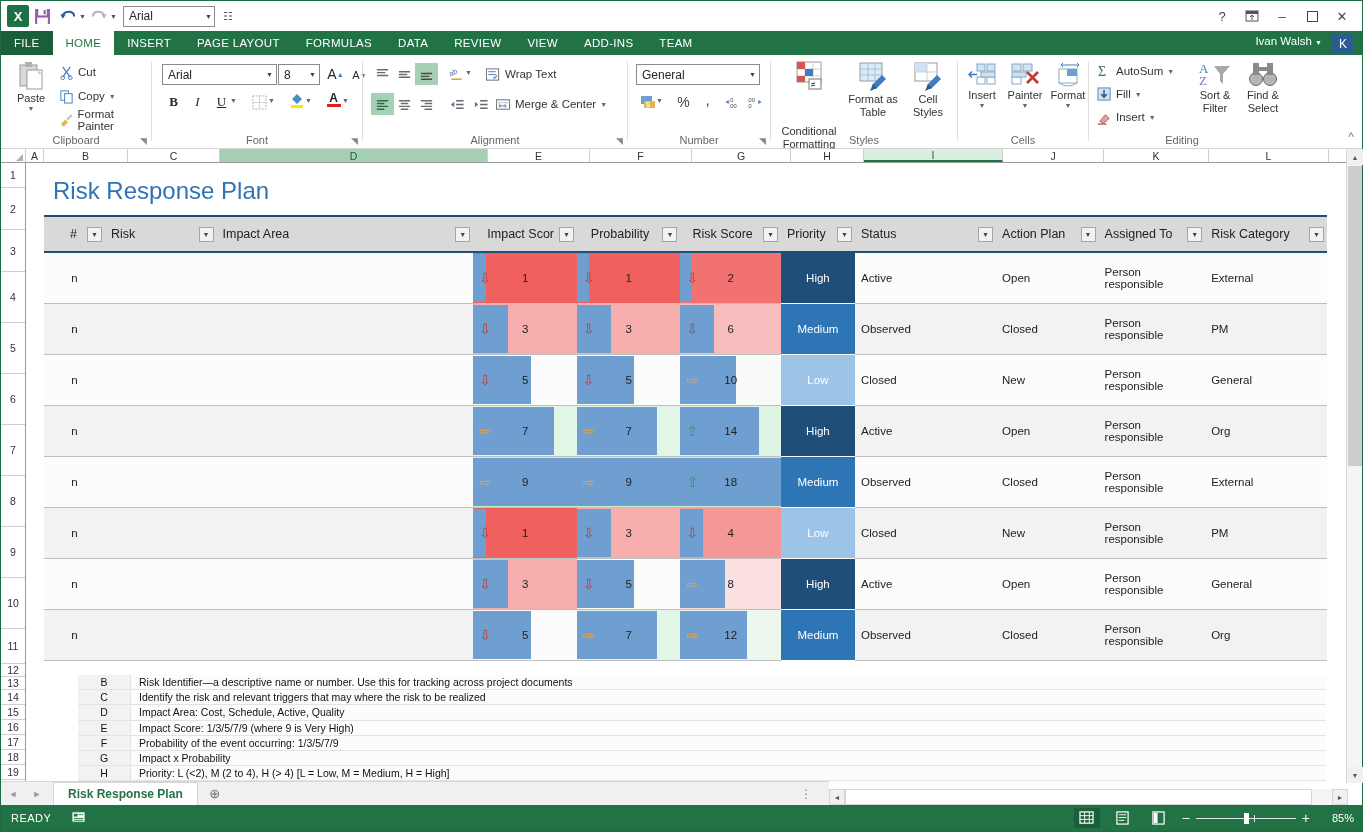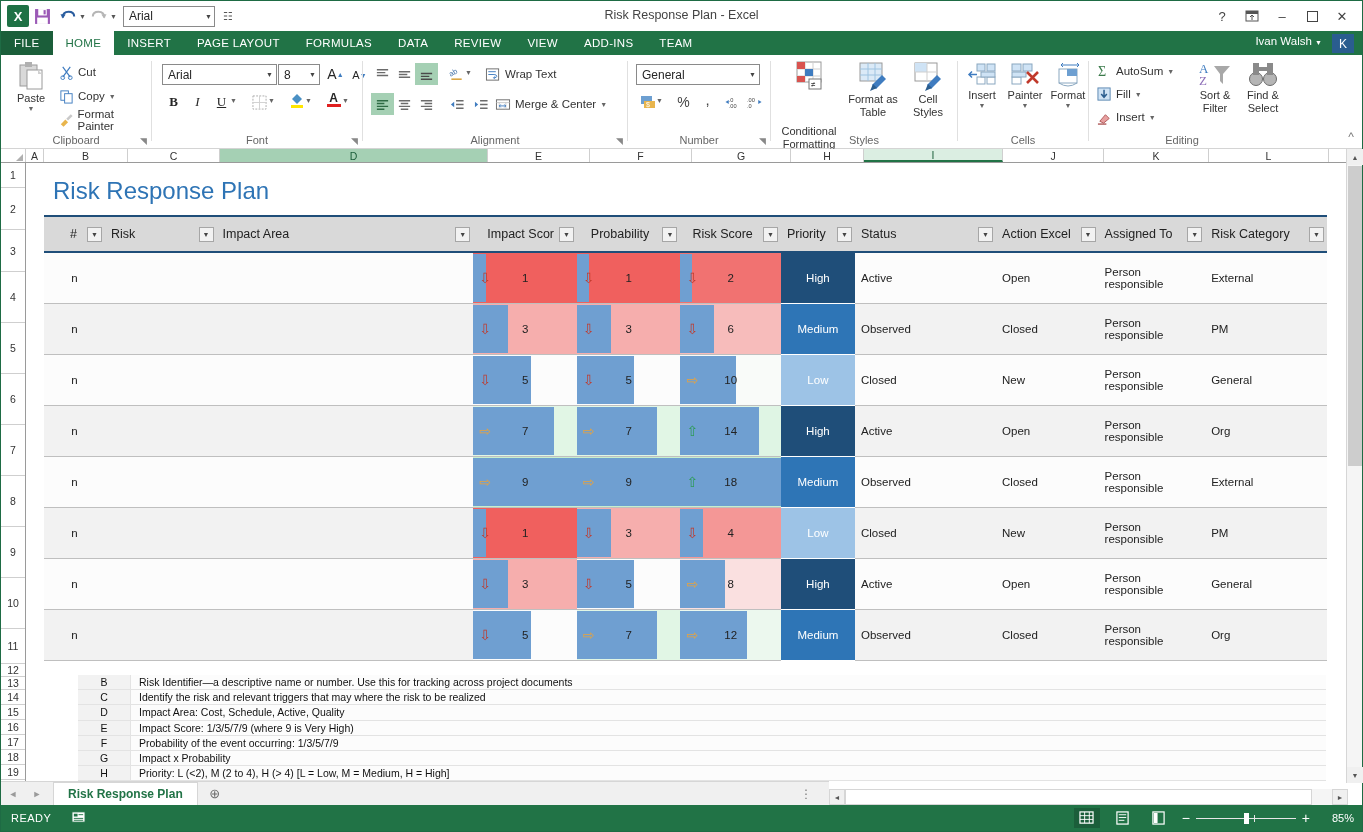--- a/index.html
+++ b/index.html
@@ -172,21 +172,20 @@
             <path d="M15 9 L17.5 4.5 L12 4.8 Z" fill="#b6b6b6"></path>
           </svg>
       </div>
         <span class="drop-car">▼</span>
       <div class="fontbox">
         <span class="cv">Arial</span>
         <span class="ar" style="font-size:7px;color:#444;">▼</span>
       </div>
       <div class="qicon" style="color:#555;font-size:11px;">☷</div>
     </div>
-    <div class="title-text">Risk Response Plan - Excel</div>
     <div class="wbtns">
       <div class="wbtn">?</div>
       <div class="wbtn">
         <svg width="14" height="14" viewBox="0 0 14 14">
             <rect x="1" y="2" width="12" height="10" stroke="#555" fill="none"></rect>
             <rect x="1" y="2" width="12" height="3" fill="#555"></rect>
             <path d="M7 11 L7 6 M5 8 L7 6 L9 8" stroke="#555" fill="none"></path>
           </svg>
       </div>
       <div class="wbtn">–</div>
@@ -595,21 +594,21 @@
         <thead>
           <tr>
             <th><span style="padding-left:20px">#</span><span class="fbtn">▼</span></th>
             <th><span>Risk</span><span class="fbtn">▼</span></th>
             <th><span>Impact Area</span><span class="fbtn">▼</span></th>
             <th><span style="padding-left:8px">Impact Scor</span><span class="fbtn">▼</span></th>
             <th><span style="padding-left:8px">Probability</span><span class="fbtn">▼</span></th>
             <th><span style="padding-left:6px">Risk Score</span><span class="fbtn">▼</span></th>
             <th><span>Priority</span><span class="fbtn">▼</span></th>
             <th><span>Status</span><span class="fbtn">▼</span></th>
-            <th><span>Action Excel</span><span class="fbtn">▼</span></th>
+            <th><span>Action Plan</span><span class="fbtn">▼</span></th>
             <th><span>Assigned To</span><span class="fbtn">▼</span></th>
             <th><span>Risk Category</span><span class="fbtn">▼</span></th>
           </tr>
         </thead>
         <tbody id="tbody">
             <tr class="">
               <td class="c-center">n</td>
               <td><identify the="" risk=""></identify></td>
               <td><a brief="" description="" of="" the="" risk="" and="" its="" impact="" costs,="" schedule="" etc=""></a></td>
               <td class="scorecell">

